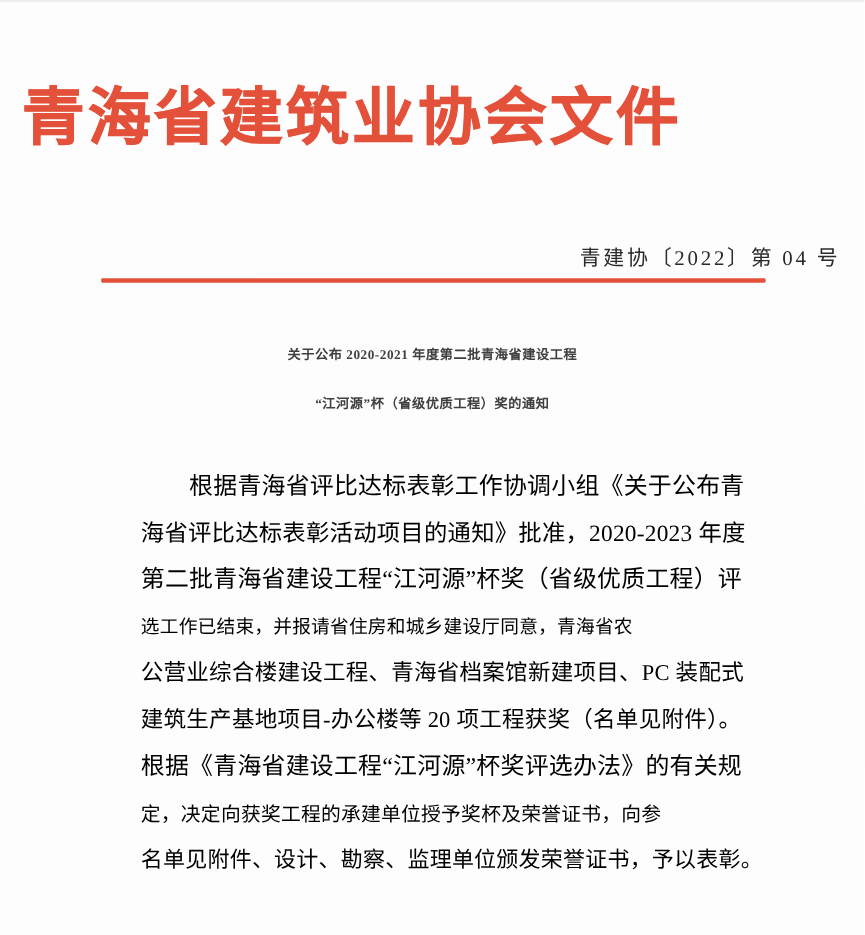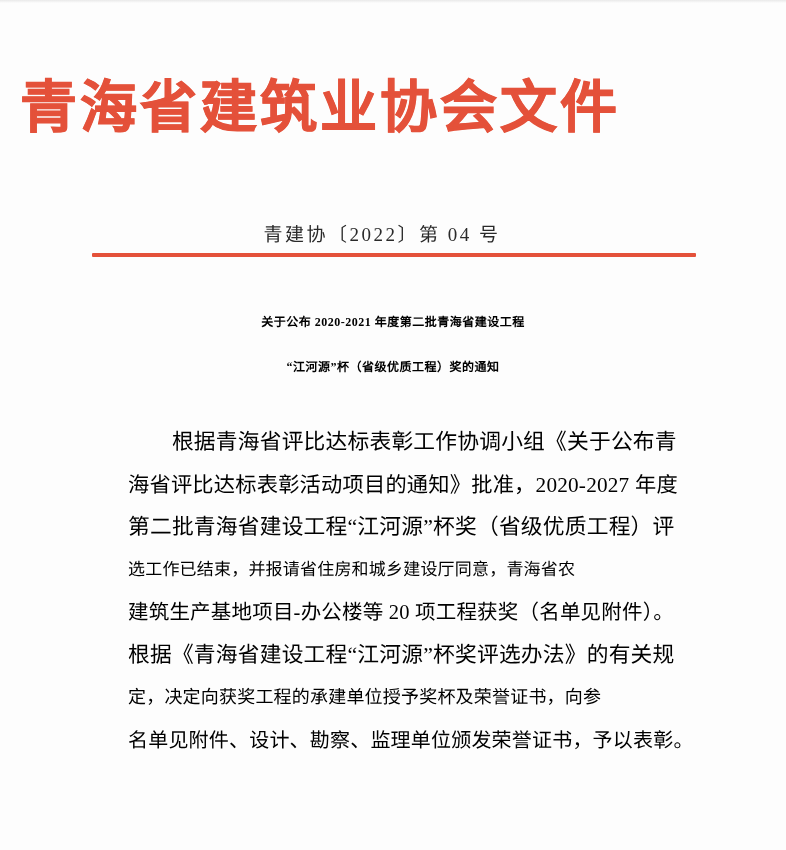--- a/index.html
+++ b/index.html
@@ -49,21 +49,21 @@
     white-space: nowrap;
     -webkit-text-stroke: 0.8px #e4513a;
   }
 
   
   .doc-number-row {
     position: absolute;
     top: 219px;
     left: 0;
     width: 764px;
-    text-align: center;
+    text-align: right;
   }
 
   .doc-number {
     display: inline-block;
     font-family: "Liberation Serif", "DejaVu Serif", serif;
     font-size: 19px;
     letter-spacing: 2.5px;
     color: #2a2a2a;
     white-space: nowrap;
   }
@@ -87,21 +87,21 @@
     width: 786px;
     text-align: center;
   }
 
   .doc-title-line {
     font-family: "Liberation Serif", "DejaVu Serif", serif;
     font-weight: 700;
     font-size: 27px;
     line-height: 45px;
     letter-spacing: 0.5px;
-    color: #000000;
+    color: #404040;
     white-space: nowrap;
   }
 
   
   .doc-body {
     position: absolute;
     top: 421px;
     left: 128px;
     width: 551px;
   }
@@ -137,22 +137,23 @@
 
   <div class="red-rule"></div>
 
   <div class="doc-title">
     <div class="doc-title-line" style="font-size: 12px;">关于公布 2020-2021 年度第二批青海省建设工程</div>
     <div class="doc-title-line" style="font-size: 12px;">“江河源”杯（省级优质工程）奖的通知</div>
   </div>
 
   <div class="doc-body">
     <div class="body-line" style="font-size: 21.75px;">　　根据青海省评比达标表彰工作协调小组《关于公布青</div>
-    <div class="body-line" style="font-size: 21.25px;">海省评比达标表彰活动项目的通知》批准，2020-2027 年度</div>
+    <div class="body-line" style="font-size: 21.25px;">海省评比达标表彰活动项目的通知》批准，2020-2023 年度</div>
     <div class="body-line" style="font-size: 21.75px;">第二批青海省建设工程“江河源”杯奖（省级优质工程）评</div>
     <div class="body-line" style="font-size: 17px;">选工作已结束，并报请省住房和城乡建设厅同意，青海省农</div>
+    <div class="body-line" style="font-size: 20.5px;">公营业综合楼建设工程、青海省档案馆新建项目、PC 装配式</div>
     <div class="body-line" style="font-size: 20.5px;">建筑生产基地项目-办公楼等 20 项工程获奖（名单见附件）。</div>
     <div class="body-line" style="font-size: 21.75px;">根据《青海省建设工程“江河源”杯奖评选办法》的有关规</div>
     <div class="body-line" style="font-size: 18px;">定，决定向获奖工程的承建单位授予奖杯及荣誉证书，向参</div>
     <div class="body-line last" style="font-size: 20px;">名单见附件、设计、勘察、监理单位颁发荣誉证书，予以表彰。</div>
   </div>
 
 </div>
 
 </body></html>

